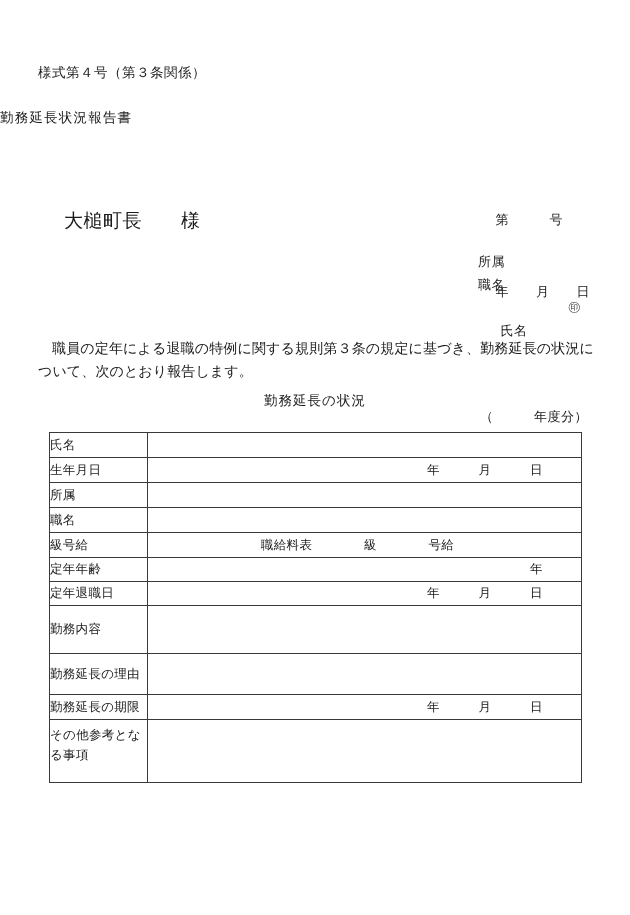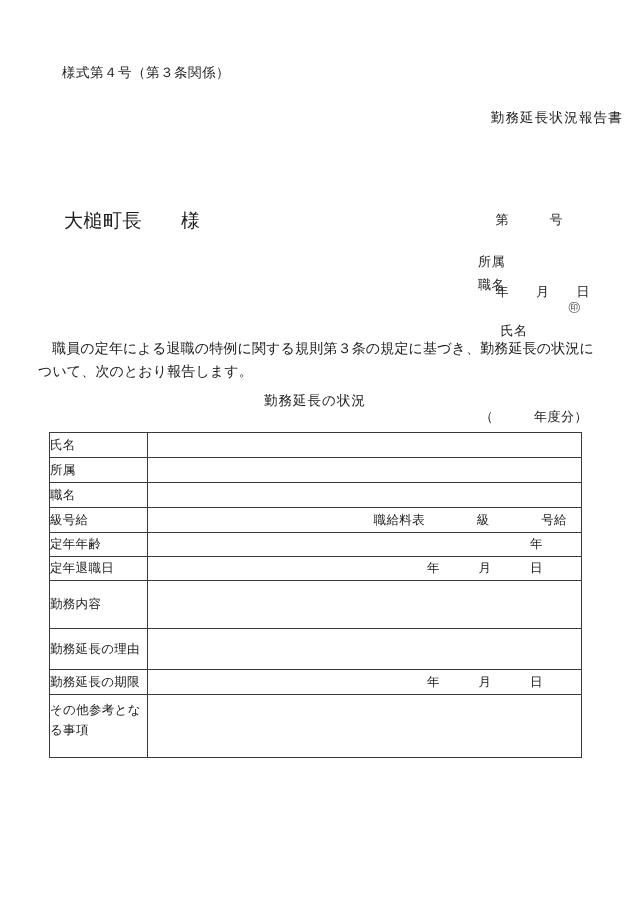--- a/index.html
+++ b/index.html
@@ -21,28 +21,27 @@
   }
 
   
   .form-no {
     position: absolute;
     left: 38px;
     top: 64px;
     font-size: 13.5px;
     letter-spacing: 0.5px;
     white-space: nowrap;
-    margin-left: 24px;
   }
   .doc-title {
     position: absolute;
     left: 0;
-    right: 7px;
+    right: 1px;
     top: 109px;
-    text-align: right;
+    text-align: left;
     font-size: 13.5px;
     letter-spacing: 1.2px;
   }
   .meta-block {
     position: absolute;
     right: 40px;
     top: 160px;
     text-align: left;
     font-size: 13px;
     line-height: 24px;
@@ -151,21 +150,21 @@
   }
   .ymd-single {
     display: block;
     text-align: right;
     white-space: pre;
     letter-spacing: 0.4px;
     padding-right: 38px;
   }
   .grade-line {
     display: block;
-    text-align: right;
+    text-align: center;
     white-space: pre;
     letter-spacing: 0.4px;
     padding-right: 14px;
   }
   .label-two-line {
     display: block;
     line-height: 20px;
   }
 </style>
 </head>
@@ -199,20 +198,26 @@
 
   <div class="fiscal-year">（　　　年度分）</div>
 
   <table class="form-table">
     <tbody>
       <tr>
         <td class="label-cell" style="height:24px">氏名</td>
         <td class="value-cell"></td>
       </tr>
       <tr>
+        <td class="label-cell" style="height:24px">生年月日</td>
+        <td class="value-cell">
+          <span class="ymd">年　　　月　　　日</span>
+        </td>
+      </tr>
+      <tr>
         <td class="label-cell" style="height:24px">所属</td>
         <td class="value-cell"></td>
       </tr>
       <tr>
         <td class="label-cell" style="height:24px">職名</td>
         <td class="value-cell"></td>
       </tr>
       <tr>
         <td class="label-cell" style="height:24px">級号給</td>
         <td class="value-cell">

